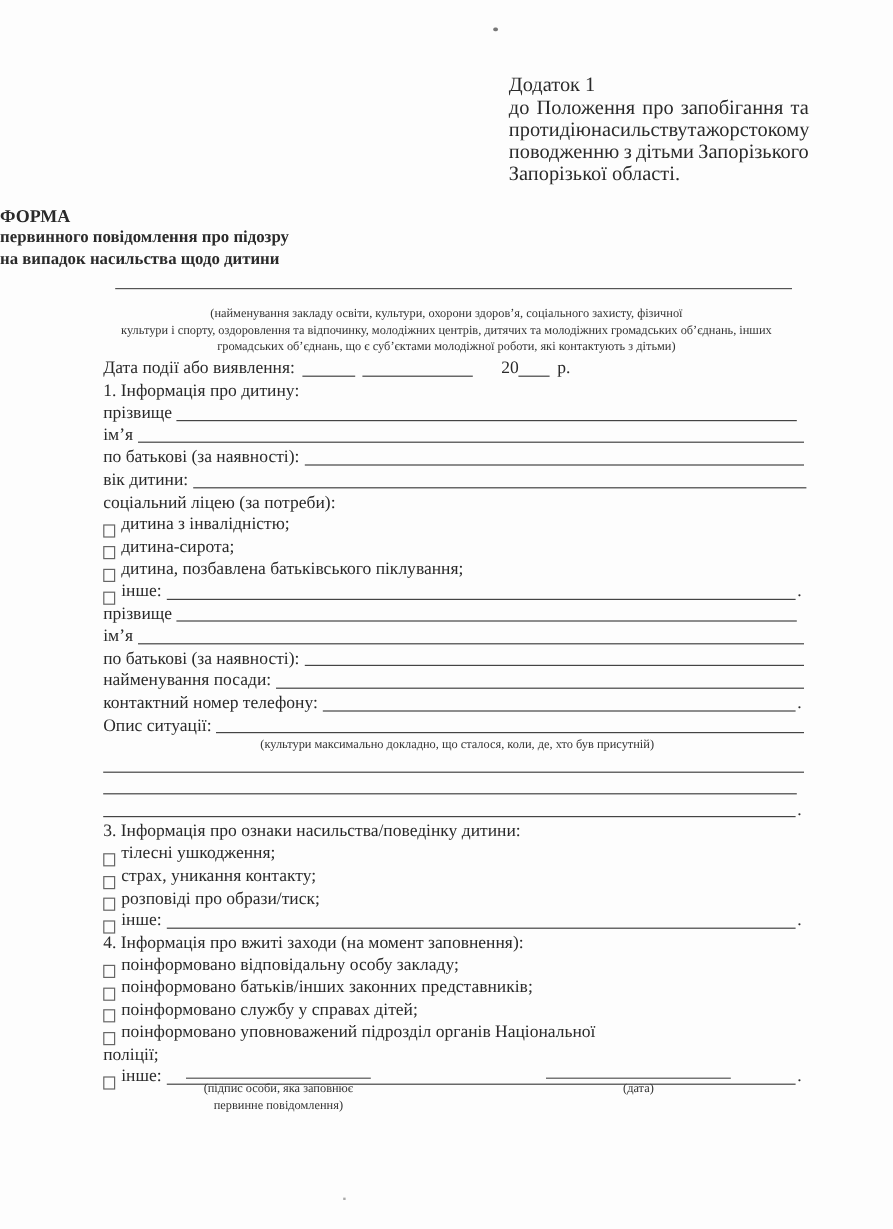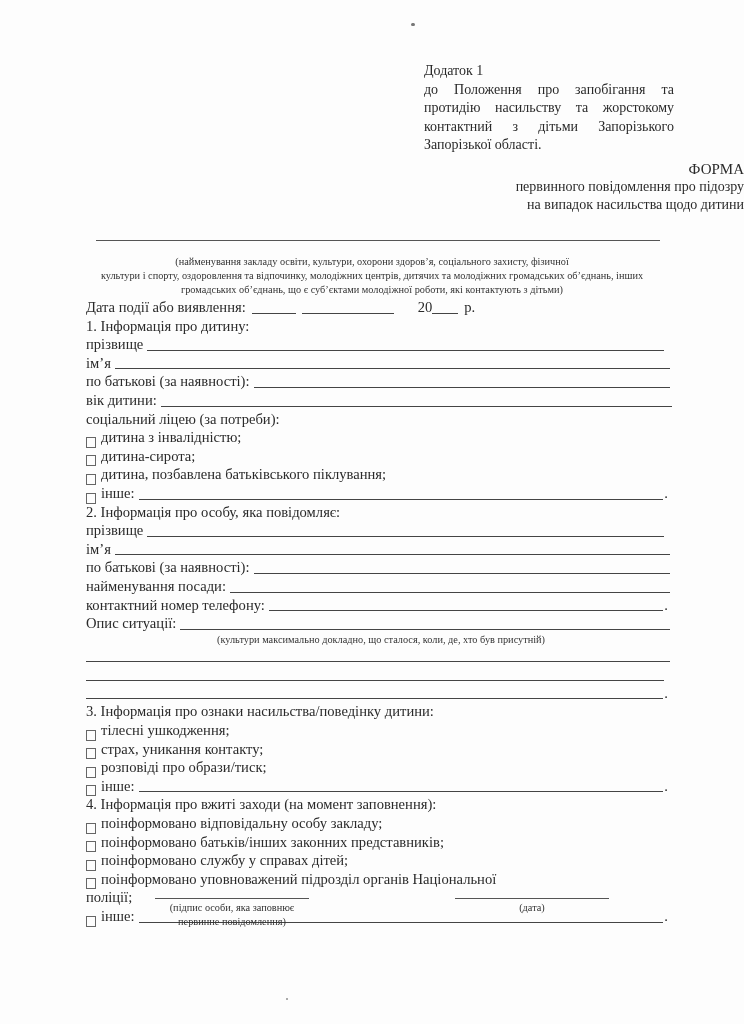--- a/index.html
+++ b/index.html
@@ -2,25 +2,25 @@
 <html><head>
 <meta charset="utf-8">
 <style>
   html, body { margin: 0; padding: 0; background: #ffffff; }
   body { width: 744px; height: 1024px; position: relative; overflow: hidden;
          font-family: "Liberation Serif", serif; color: #2a2a2a; }
   .page { position: absolute; left: 0; top: 0; width: 744px; height: 1024px; background: #fdfdfd; }
   .speck { position: absolute; left: 411px; top: 23px; width: 4px; height: 3px; background: #777; border-radius: 2px; }
   .speck2 { position: absolute; left: 286px; top: 998px; width: 2px; height: 2px; background: #aaa; }
 
-  .annex { position: absolute; left: 424px; top: 62px; width: 250px; font-size: 14px; line-height: 18.6px; }
+  .annex { position: absolute; left: 424px; top: 62px; width: 250px; font-size: 17px; line-height: 18.6px; }
   .annex div { white-space: nowrap; }
   .annex .line { display: flex; justify-content: space-between; }
 
-  .title { position: absolute; left: 0; top: 160px; width: 744px; text-align: right; font-weight: normal;
+  .title { position: absolute; left: 0; top: 172px; width: 744px; text-align: left; font-weight: bold;
            font-size: 14px; line-height: 18px; }
   .title .big { font-size: 15px; }
 
   .org-line { position: absolute; left: 96px; top: 240px; width: 564px; border-top: 1px solid #555; }
   .org-note { position: absolute; left: 60px; top: 243px; width: 624px; text-align: center; font-size: 10.3px; line-height: 14px; color: #333; margin-top: 12px; }
 
   .form { position: absolute; left: 86px; top: 298px; width: 590px; font-size: 14.6px; }
   .row { height: 18.6px; line-height: 18.6px; display: flex; align-items: flex-end; white-space: nowrap; text-align: center; }
   .fill { flex: 1; border-bottom: 1px solid #444; height: 13px; margin-left: 4px; margin-bottom: 3px; }
   .fill.short { flex: none; }
@@ -49,21 +49,21 @@
       <span>запобігання</span>
       <span>та</span>
     </div>
     <div class="line">
       <span>протидію</span>
       <span>насильству</span>
       <span>та</span>
       <span>жорстокому</span>
     </div>
     <div class="line">
-      <span>контактний</span>
+      <span>поводженню</span>
       <span>з</span>
       <span>дітьми</span>
       <span>Запорізького</span>
     </div>
     <div>Запорізької області.</div>
   </div>
 
   <div class="title">
     <div class="big">ФОРМА</div>
     <div>первинного повідомлення про підозру</div>
@@ -121,23 +121,20 @@
         <span class="cb"></span>
         <span>дитина, позбавлена батьківського піклування;</span>
       </div>
     <div class="row" style="width:582px">
         <span class="cb"></span>
         <span>інше:</span>
         <span class="fill"></span>
         <span class="dot">.</span>
       </div>
 
-    <div class="row">
-        <span>2. Інформація про особу, яка повідомляє:</span>
-      </div>
     <div class="row" style="width:578px">
         <span>прізвище</span>
         <span class="fill"></span>
       </div>
     <div class="row" style="width:584px">
         <span>ім’я</span>
         <span class="fill"></span>
       </div>
     <div class="row" style="width:584px">
         <span>по батькові (за наявності):</span>

